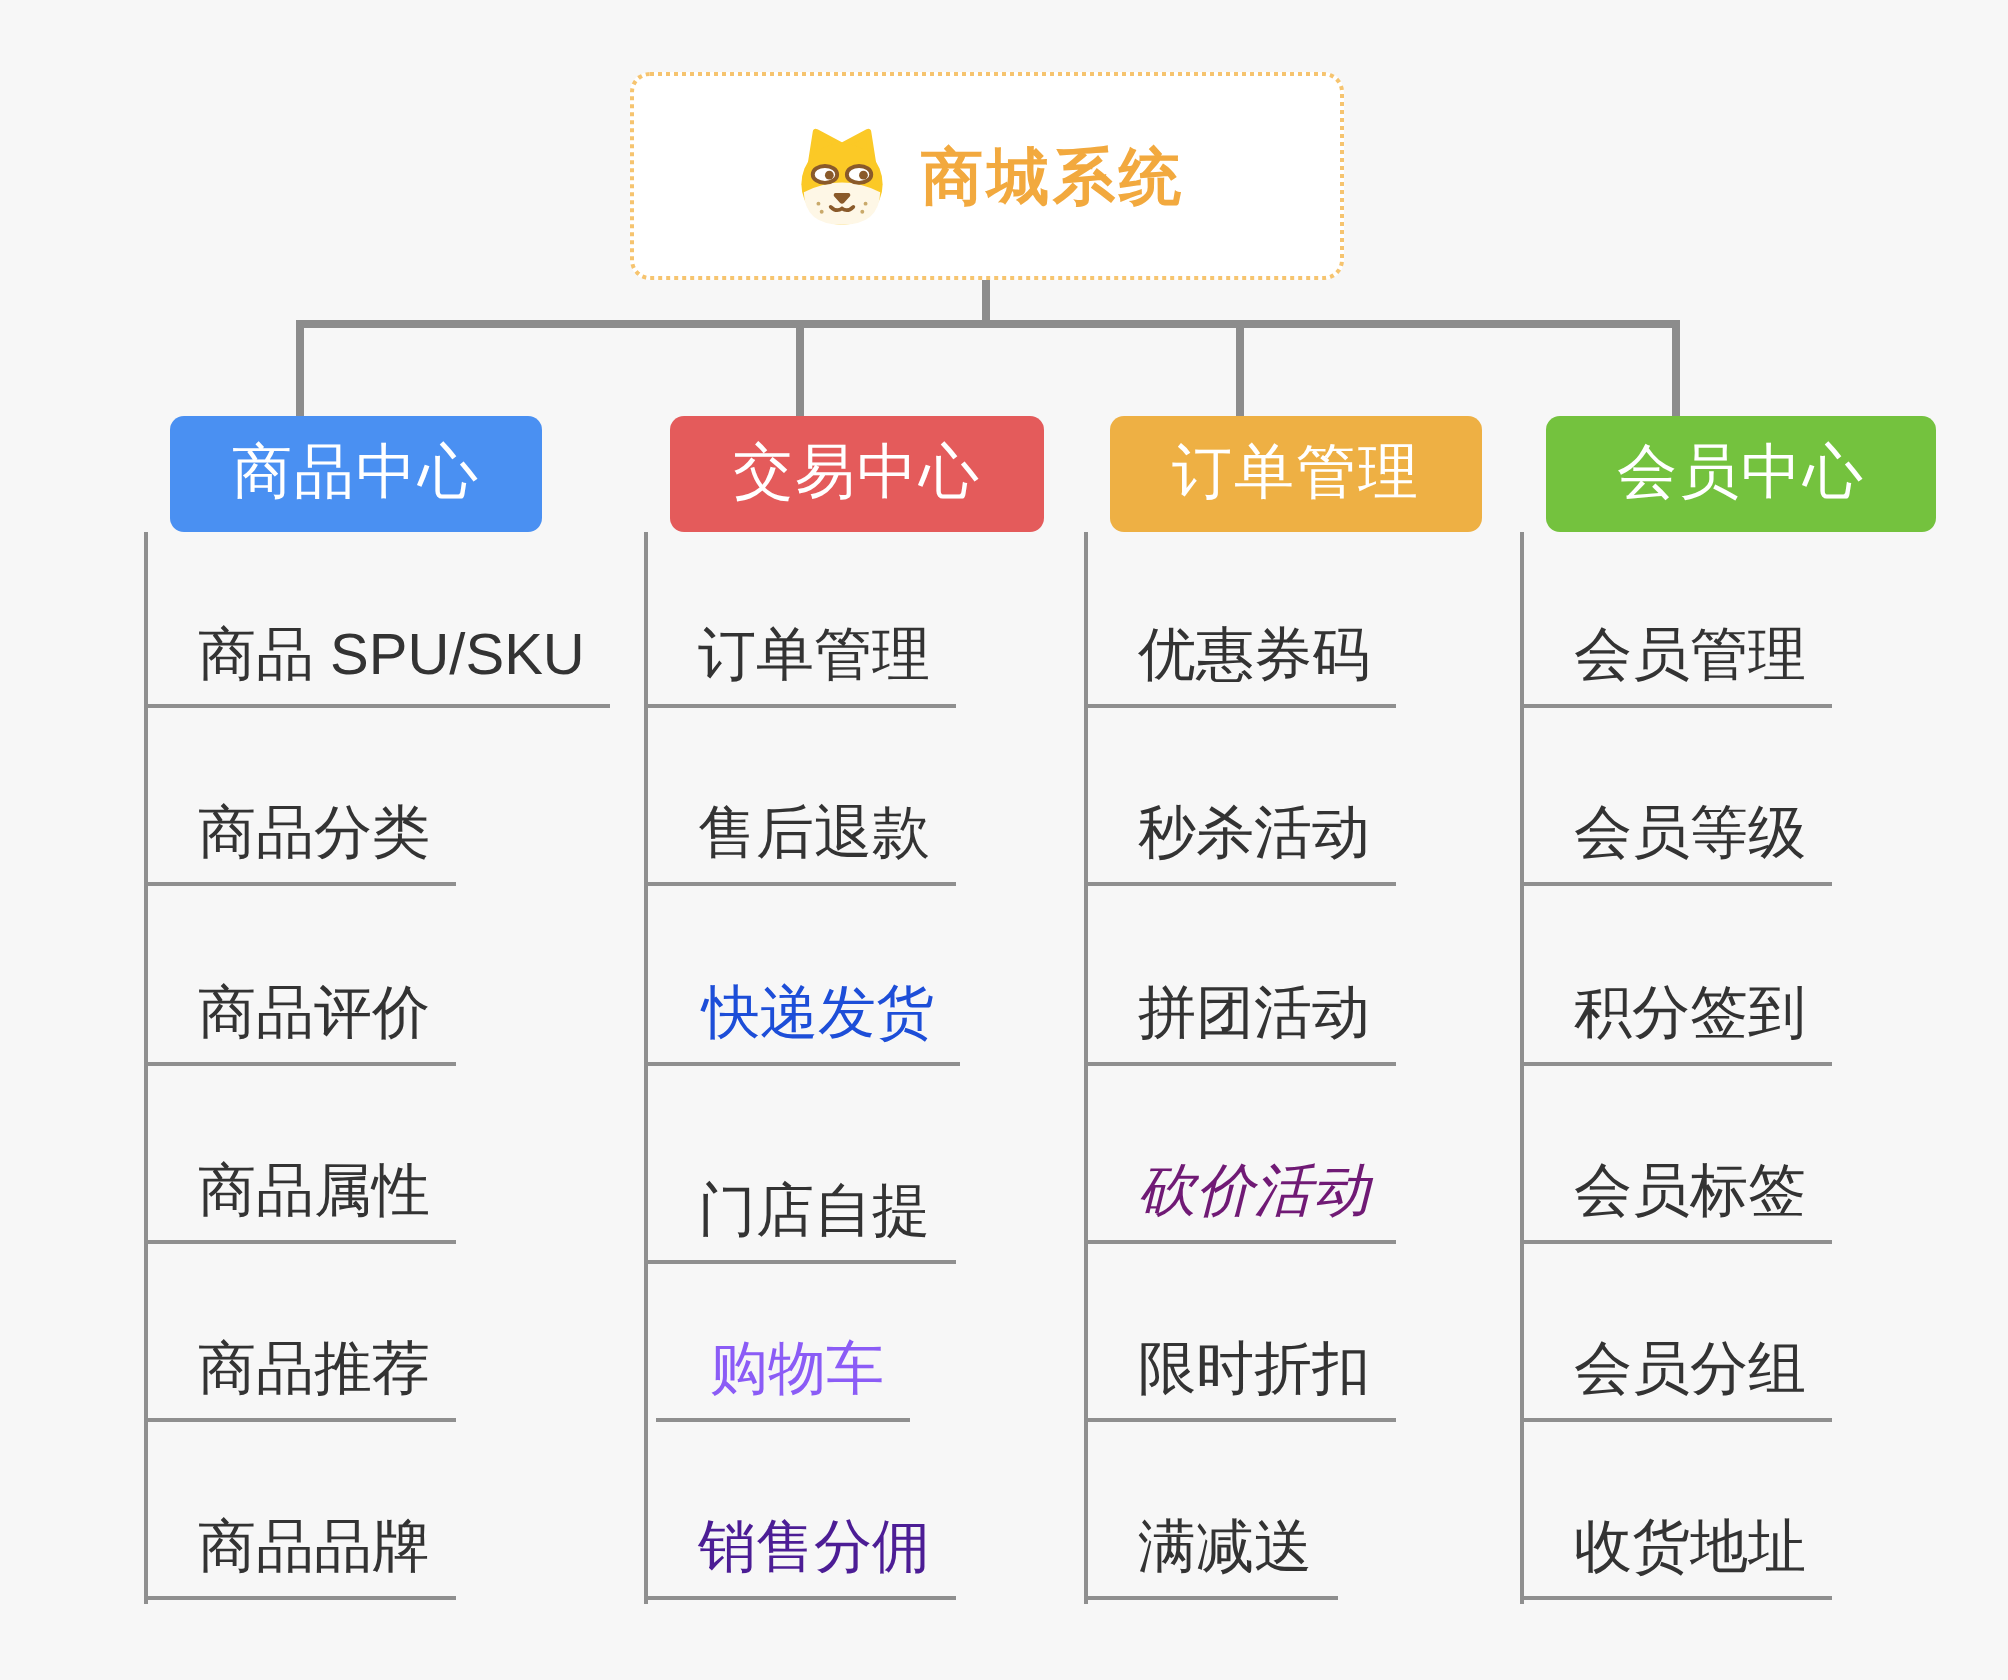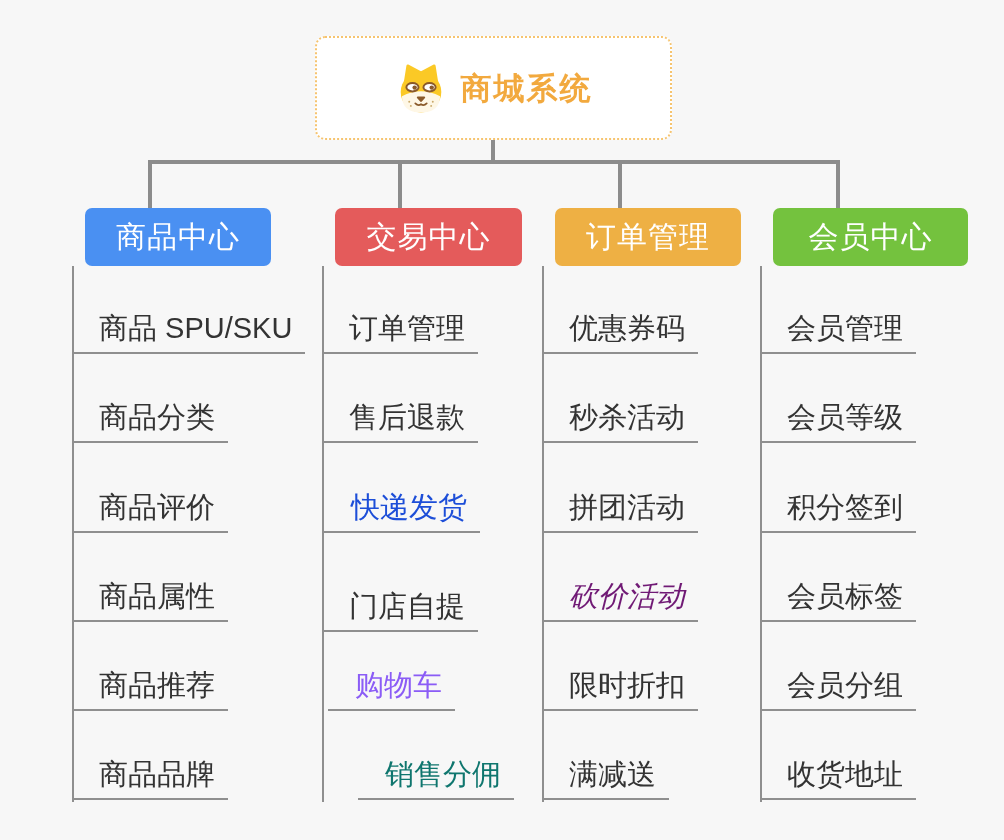--- a/index.html
+++ b/index.html
@@ -103,21 +103,21 @@
       <div class="line" style="left: 398px; top: 160px; width: 4px; height: 50px; background: rgb(140, 140, 140);"></div>
       <div class="branch-header" style="left: 307px; width: 187px; background: rgb(228, 91, 91);">
         <span class="branch-label">交易中心</span>
       </div>
       <div class="trunk" style="left: 322px; top: 266px; height: 536px; background: rgb(143, 143, 143);"></div>
       <div class="leaf" style="left: 322px; top: 311px; color: rgb(51, 51, 51); border-bottom-color: rgb(143, 143, 143);">订单管理</div>
       <div class="leaf" style="left: 322px; top: 400px; color: rgb(51, 51, 51); border-bottom-color: rgb(143, 143, 143);">售后退款</div>
       <div class="leaf" style="left: 324px; top: 490px; color: #1d4ed8; border-bottom-color: rgb(143, 143, 143);">快递发货</div>
       <div class="leaf" style="left: 322px; top: 579px; color: rgb(51, 51, 51); border-bottom-color: rgb(143, 143, 143); margin-top: 10px;">门店自提</div>
       <div class="leaf" style="left: 328px; top: 668px; color: #8b5cf6; border-bottom-color: rgb(143, 143, 143);">购物车</div>
-      <div class="leaf" style="left: 322px; top: 757px; color: #0f766e; border-bottom-color: rgb(143, 143, 143); margin-left: 36px;">销售分佣</div>
+      <div class="leaf" style="left: 322px; top: 757px; color: #4c1d95; border-bottom-color: rgb(143, 143, 143);">销售分佣</div>
       <div class="line" style="left: 618px; top: 160px; width: 4px; height: 50px; background: rgb(140, 140, 140);"></div>
       <div class="branch-header" style="left: 527px; width: 186px; background: rgb(238, 176, 68);">
         <span class="branch-label">订单管理</span>
       </div>
       <div class="trunk" style="left: 542px; top: 266px; height: 536px; background: rgb(143, 143, 143);"></div>
       <div class="leaf" style="left: 542px; top: 311px; color: rgb(51, 51, 51); border-bottom-color: rgb(143, 143, 143);">优惠券码</div>
       <div class="leaf" style="left: 542px; top: 400px; color: rgb(51, 51, 51); border-bottom-color: rgb(143, 143, 143);">秒杀活动</div>
       <div class="leaf" style="left: 542px; top: 490px; color: rgb(51, 51, 51); border-bottom-color: rgb(143, 143, 143);">拼团活动</div>
       <div class="leaf" style="left: 542px; top: 579px; color: #701a75; border-bottom-color: rgb(143, 143, 143); font-style: italic;">砍价活动</div>
       <div class="leaf" style="left: 542px; top: 668px; color: rgb(51, 51, 51); border-bottom-color: rgb(143, 143, 143);">限时折扣</div>

